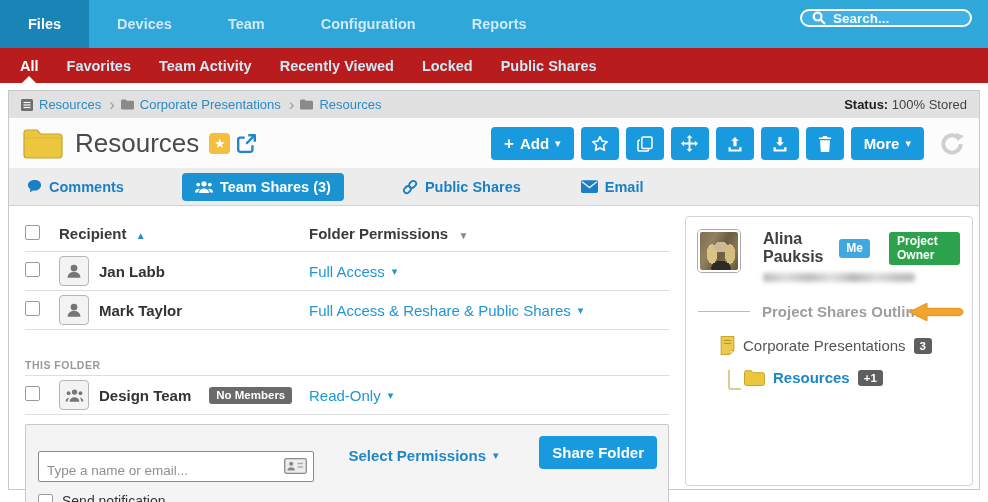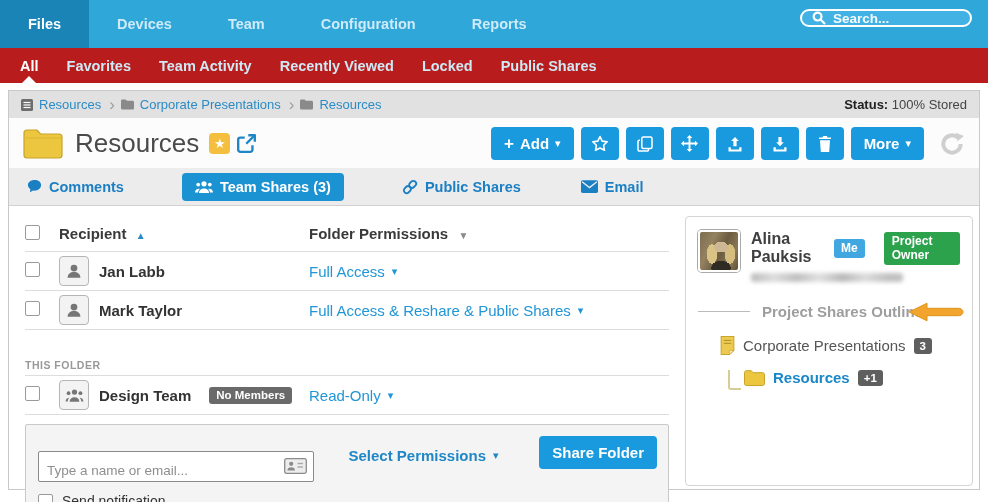--- a/index.html
+++ b/index.html
@@ -96,21 +96,21 @@
   .share-input::placeholder { color:#8f8f8f; }
   .contact-ico { position:absolute; right:7px; top:7px; }
   .select-perms { display:inline-flex; align-items:center; gap:7px; color:#1f87c6;
     font-size:15px; font-weight:600; margin-left:30px; cursor:pointer; vertical-align:14px; }
   .share-btn { position:absolute; top:11px; right:11px; padding:0 14px; height:33px; }
   .notif-row { display:flex; align-items:center; gap:9px; margin-top:11px; font-size:14px; color:#333; }
 
   
   .sidebar { width:288px; flex:0 0 288px; border:1px solid #d4d4d4; border-radius:4px;
     background:#fff; height:270px; padding:13px 12px; position:relative; }
-  .owner-row { display:flex; gap:11px; }
+  .owner-row { display:flex; gap:23px; }
   .avatar-photo { width:42px; height:42px; border-radius:4px; border:2px solid #fff;
     box-shadow:0 0 0 1px #a9a9a9; flex:0 0 auto;
     background:
       radial-gradient(ellipse 11px 9px at 21px 15px, #cdb795 0 60%, transparent 61%),
       radial-gradient(ellipse 9px 16px at 12px 22px, #d9c385 0 60%, transparent 61%),
       radial-gradient(ellipse 9px 16px at 30px 22px, #d4bd7e 0 60%, transparent 61%),
       radial-gradient(ellipse 16px 12px at 21px 36px, #2e2a24 0 60%, transparent 61%),
       linear-gradient(115deg,#7d6c50 0%,#93815f 30%,#6b5c42 55%,#8a7854 80%,#5d5038 100%); }
   .owner-name { font-size:16px; font-weight:700; color:#3f3f3f; }
   .badge-me { background:#41a7e0; color:#fff; font-size:12px; font-weight:700;

